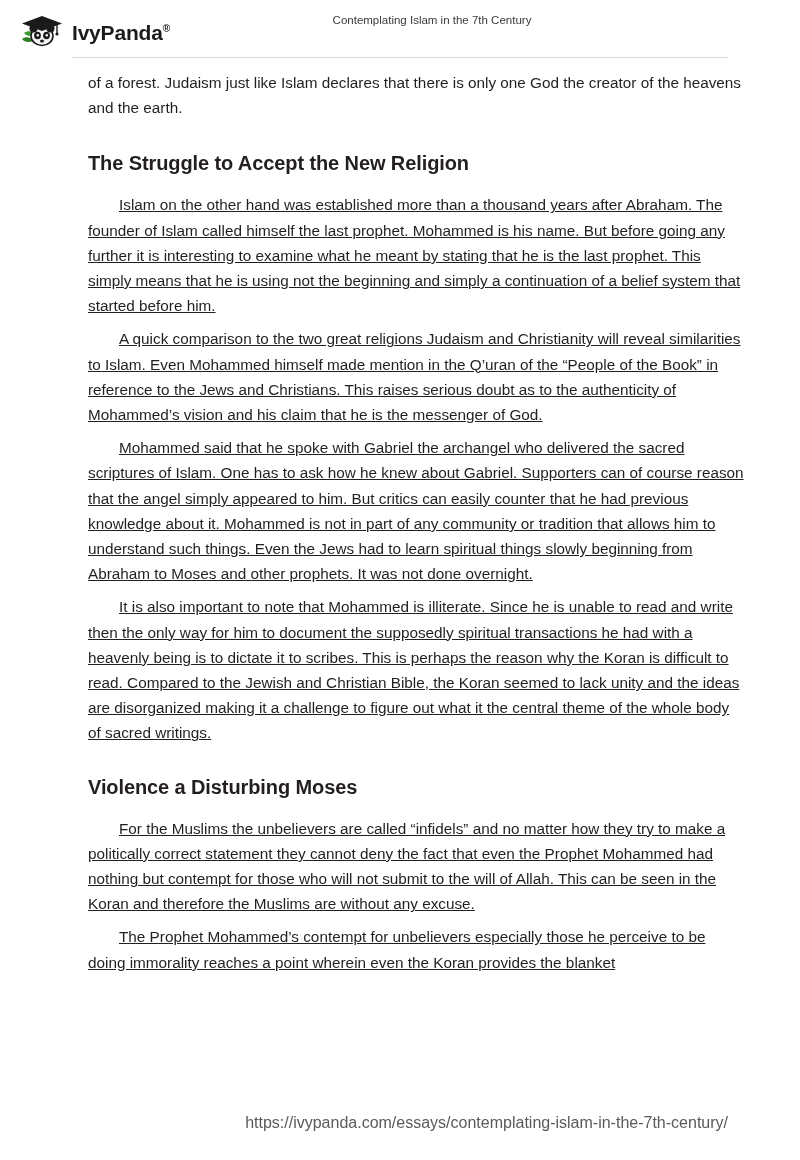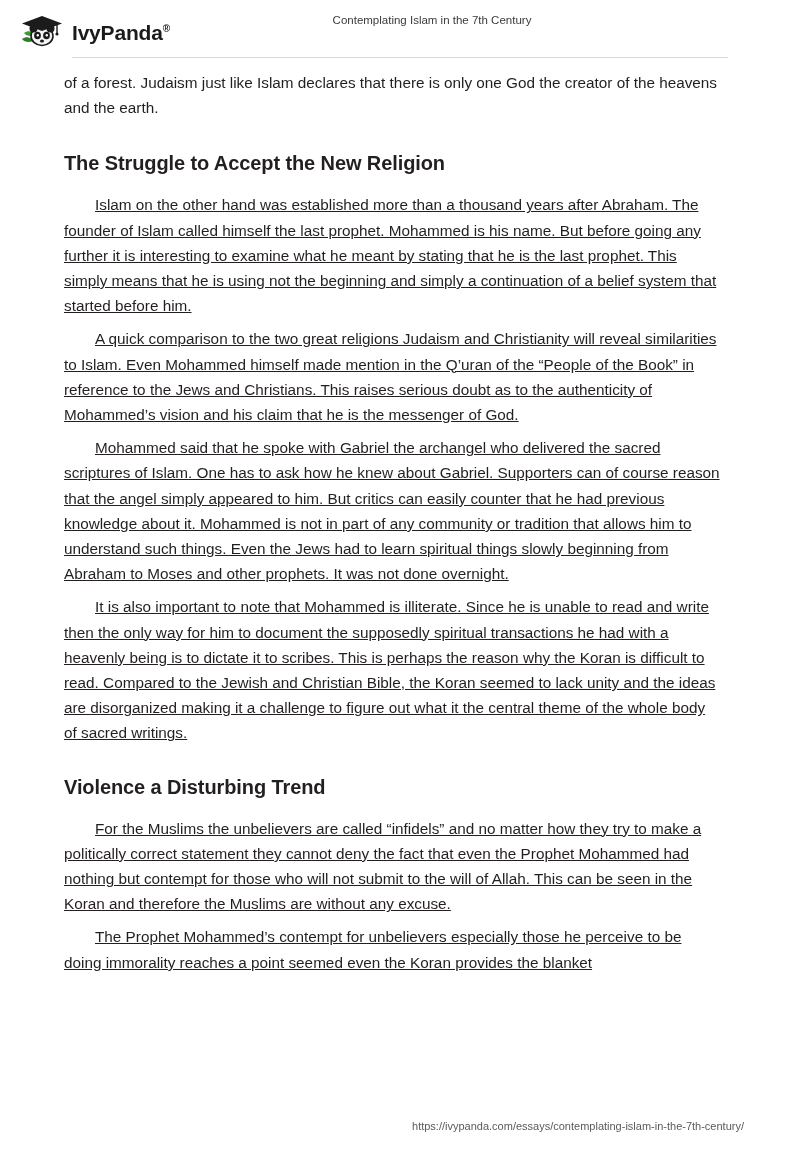--- a/index.html
+++ b/index.html
@@ -72,21 +72,21 @@
     left: 72px;
     top: 57px;
     width: 656px;
     height: 1px;
     background: #d9d9d9;
   }
 
   
   .content {
     position: absolute;
-    left: 64px;
+    left: 88px;
     top: 70px;
     width: 657px;
   }
   p {
     margin: 0 0 0 0;
     font-size: 15.3px;
     line-height: 25.2px;
     color: #231f20;
     text-align: left;
   }
@@ -111,23 +111,23 @@
 
   
   .footer {
     position: absolute;
     left: 0;
     bottom: 28px;
     width: 800px;
   }
   .footer-url {
     position: absolute;
-    right: 56px;
+    right: 72px;
     bottom: 0;
-    font-size: 11px;
+    font-size: 16px;
     color: #5a5a5a;
     white-space: nowrap;
   }
 </style>
 </head>
 <body>
 
 <div class="page">
 
   <div class="header">
@@ -164,23 +164,23 @@
 
     <p class="body-par">of a forest. Judaism just like Islam declares that there is only one God the creator of the heavens and the earth.</p>
 
     <h2 class="first">The Struggle to Accept the New Religion</h2>
 
     <p class="indent">Islam on the other hand was established more than a thousand years after Abraham. The founder of Islam called himself the last prophet. Mohammed is his name. But before going any further it is interesting to examine what he meant by stating that he is the last prophet. This simply means that he is using not the beginning and simply a continuation of a belief system that started before him.</p>
     <p class="indent">A quick comparison to the two great religions Judaism and Christianity will reveal similarities to Islam. Even Mohammed himself made mention in the Q’uran of the “People of the Book” in reference to the Jews and Christians. This raises serious doubt as to the authenticity of Mohammed’s vision and his claim that he is the messenger of God.</p>
     <p class="indent">Mohammed said that he spoke with Gabriel the archangel who delivered the sacred scriptures of Islam. One has to ask how he knew about Gabriel. Supporters can of course reason that the angel simply appeared to him. But critics can easily counter that he had previous knowledge about it. Mohammed is not in part of any community or tradition that allows him to understand such things. Even the Jews had to learn spiritual things slowly beginning from Abraham to Moses and other prophets. It was not done overnight.</p>
     <p class="indent">It is also important to note that Mohammed is illiterate. Since he is unable to read and write then the only way for him to document the supposedly spiritual transactions he had with a heavenly being is to dictate it to scribes. This is perhaps the reason why the Koran is difficult to read. Compared to the Jewish and Christian Bible, the Koran seemed to lack unity and the ideas are disorganized making it a challenge to figure out what it the central theme of the whole body of sacred writings.</p>
 
-    <h2>Violence a Disturbing Trend</h2>
+    <h2>Violence a Disturbing Moses</h2>
 
     <p class="indent">For the Muslims the unbelievers are called “infidels” and no matter how they try to make a politically correct statement they cannot deny the fact that even the Prophet Mohammed had nothing but contempt for those who will not submit to the will of Allah. This can be seen in the Koran and therefore the Muslims are without any excuse.</p>
-    <p class="indent">The Prophet Mohammed’s contempt for unbelievers especially those he perceive to be doing immorality reaches a point seemed even the Koran provides the blanket</p>
+    <p class="indent">The Prophet Mohammed’s contempt for unbelievers especially those he perceive to be doing immorality reaches a point wherein even the Koran provides the blanket</p>
   </div>
 
   <div class="footer">
     <div class="footer-url">https://ivypanda.com/essays/contemplating-islam-in-the-7th-century/</div>
   </div>
 
 </div>
 
 </body></html>

